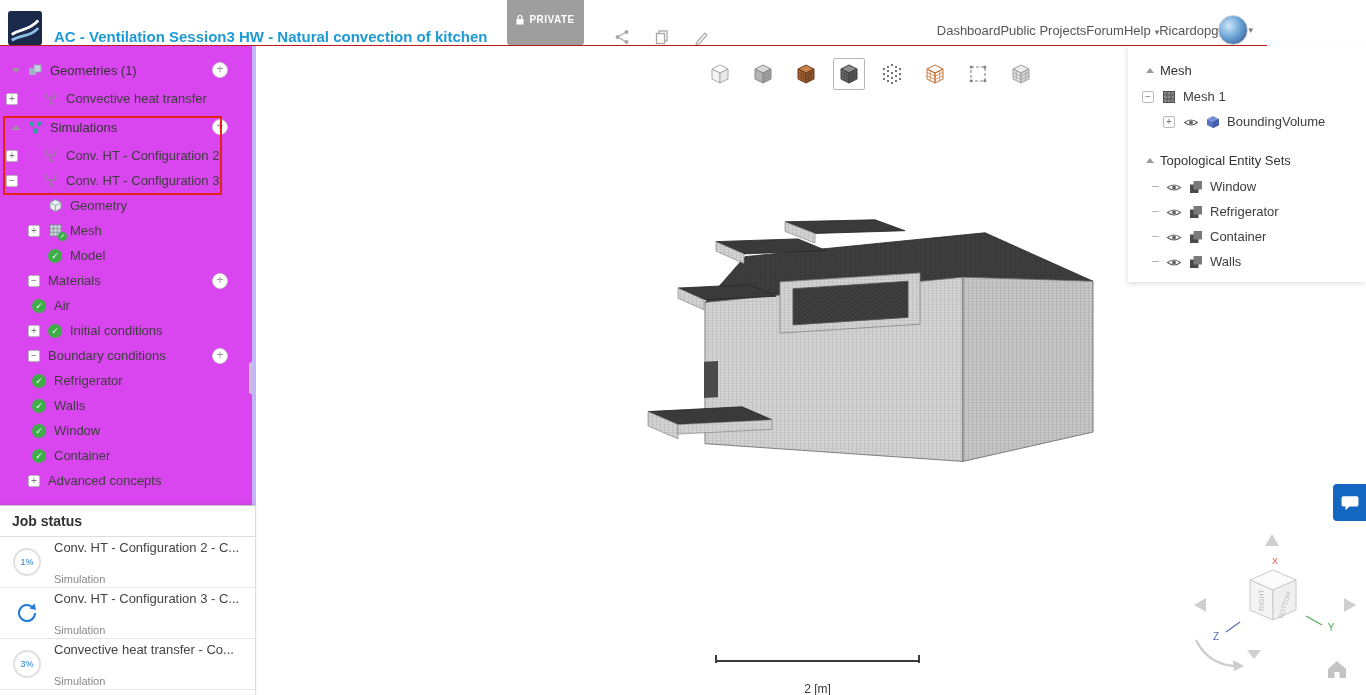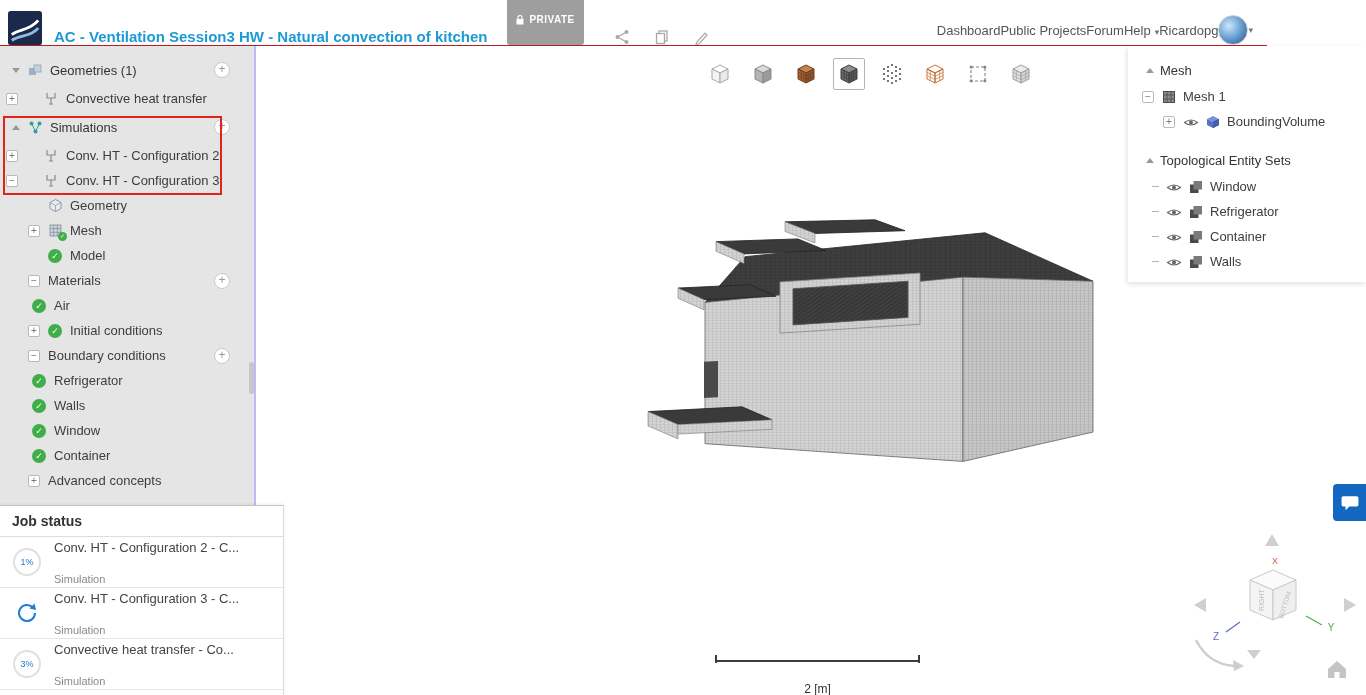--- a/index.html
+++ b/index.html
@@ -19,22 +19,22 @@
     letter-spacing:.5px;border-radius:3px;padding:20px 9px;display:flex;align-items:center;gap:5px}
   .hicon{margin-left:24px;width:16px;height:16px;cursor:pointer;opacity:.75}
   .hright{margin-left:auto;display:flex;align-items:center;padding-right:14px}
   .hlink{font-size:13px;color:#555;cursor:pointer;white-space:nowrap}
   .hlink.caret::after{content:"▾";font-size:9px;color:#777;margin-left:4px}
   .avatar{width:30px;height:30px;border-radius:50%;flex:none;cursor:pointer;
     background:radial-gradient(circle at 35% 35%, #cfe6f7 0%, #6ea6d8 45%, #274e86 100%);
     border:1px solid #d0d0d0}
 
   
-  .sidebar{position:absolute;left:0;top:46px;width:256px;height:459px;background:#e5e5e5;
-    border-right:2px solid #c4b5fd;z-index:30;overflow:hidden}
+  .sidebar{position:absolute;left:0;top:46px;width:256px;height:459px;background:#d946ef;
+    border-right:4px solid #c4b5fd;z-index:30;overflow:hidden}
   .tree{padding-top:8px;position:relative}
   .srow{display:flex;align-items:center;font-size:13px;color:#3d3d3d;cursor:pointer;height:25px}
   .srow.sec{height:32px;color:#333}
   .lv0{padding-left:8px}.lv1{padding-left:6px}.lv2{padding-left:28px}.lv3{padding-left:32px}
   .chev{display:inline-block;width:0;height:0;border-left:4px solid transparent;
     border-right:4px solid transparent;margin:0 8px 0 4px;flex:none}
   .chev.down{border-top:5px solid #999}
   .chev.up{border-bottom:5px solid #999}
   .exp{width:12px;height:12px;border:1px solid #b9b9b9;border-radius:2px;background:#fff;
     color:#777;font-size:10px;line-height:10px;text-align:center;margin-right:8px;flex:none}
@@ -50,21 +50,21 @@
     background:var(--green);color:#fff;font-size:6px;line-height:9px;text-align:center}
   .minicheck::before{content:"✓"}
   .add{margin-left:auto;margin-right:24px;width:16px;height:16px;border:1px solid #c9c9c9;
     border-radius:50%;color:#999;font-size:12px;line-height:13px;text-align:center;flex:none;background:#fff}
   .add::before{content:"+"}
   .redbox{position:absolute;left:3px;top:70px;width:219px;height:79px;
     border:2px solid var(--red);pointer-events:none}
   .sb-thumb{position:absolute;left:249px;top:316px;width:5px;height:32px;background:#c6c6c6;border-radius:3px}
 
   
-  .jobs{position:absolute;left:0;top:505px;width:284px;height:190px;background:#fff;
+  .jobs{position:absolute;left:0;top:505px;width:256px;height:190px;background:#fff;
     border-right:1px solid #dcdcdc;border-top:1px solid #c4c4c4;z-index:30;
     box-shadow:0 -1px 3px rgba(0,0,0,.07)}
   .jtitle{font-size:14px;font-weight:700;color:#333;padding:7px 12px;border-bottom:1px solid #ddd}
   .job{display:flex;align-items:center;height:51px;border-bottom:1px solid #e6e6e6;padding:0 8px;cursor:pointer}
   .jicon{width:30px;height:30px;margin:0 12px 0 4px;flex:none;display:flex;align-items:center;justify-content:center}
   .ring{width:28px;height:28px;border-radius:50%;border:2px solid #e0e0e0;color:var(--blue);
     font-size:9px;display:flex;align-items:center;justify-content:center}
   .jname{font-size:13px;color:#444;line-height:15px}
   .jtype{font-size:11px;color:#8a8a8a;margin-top:18px}
 

